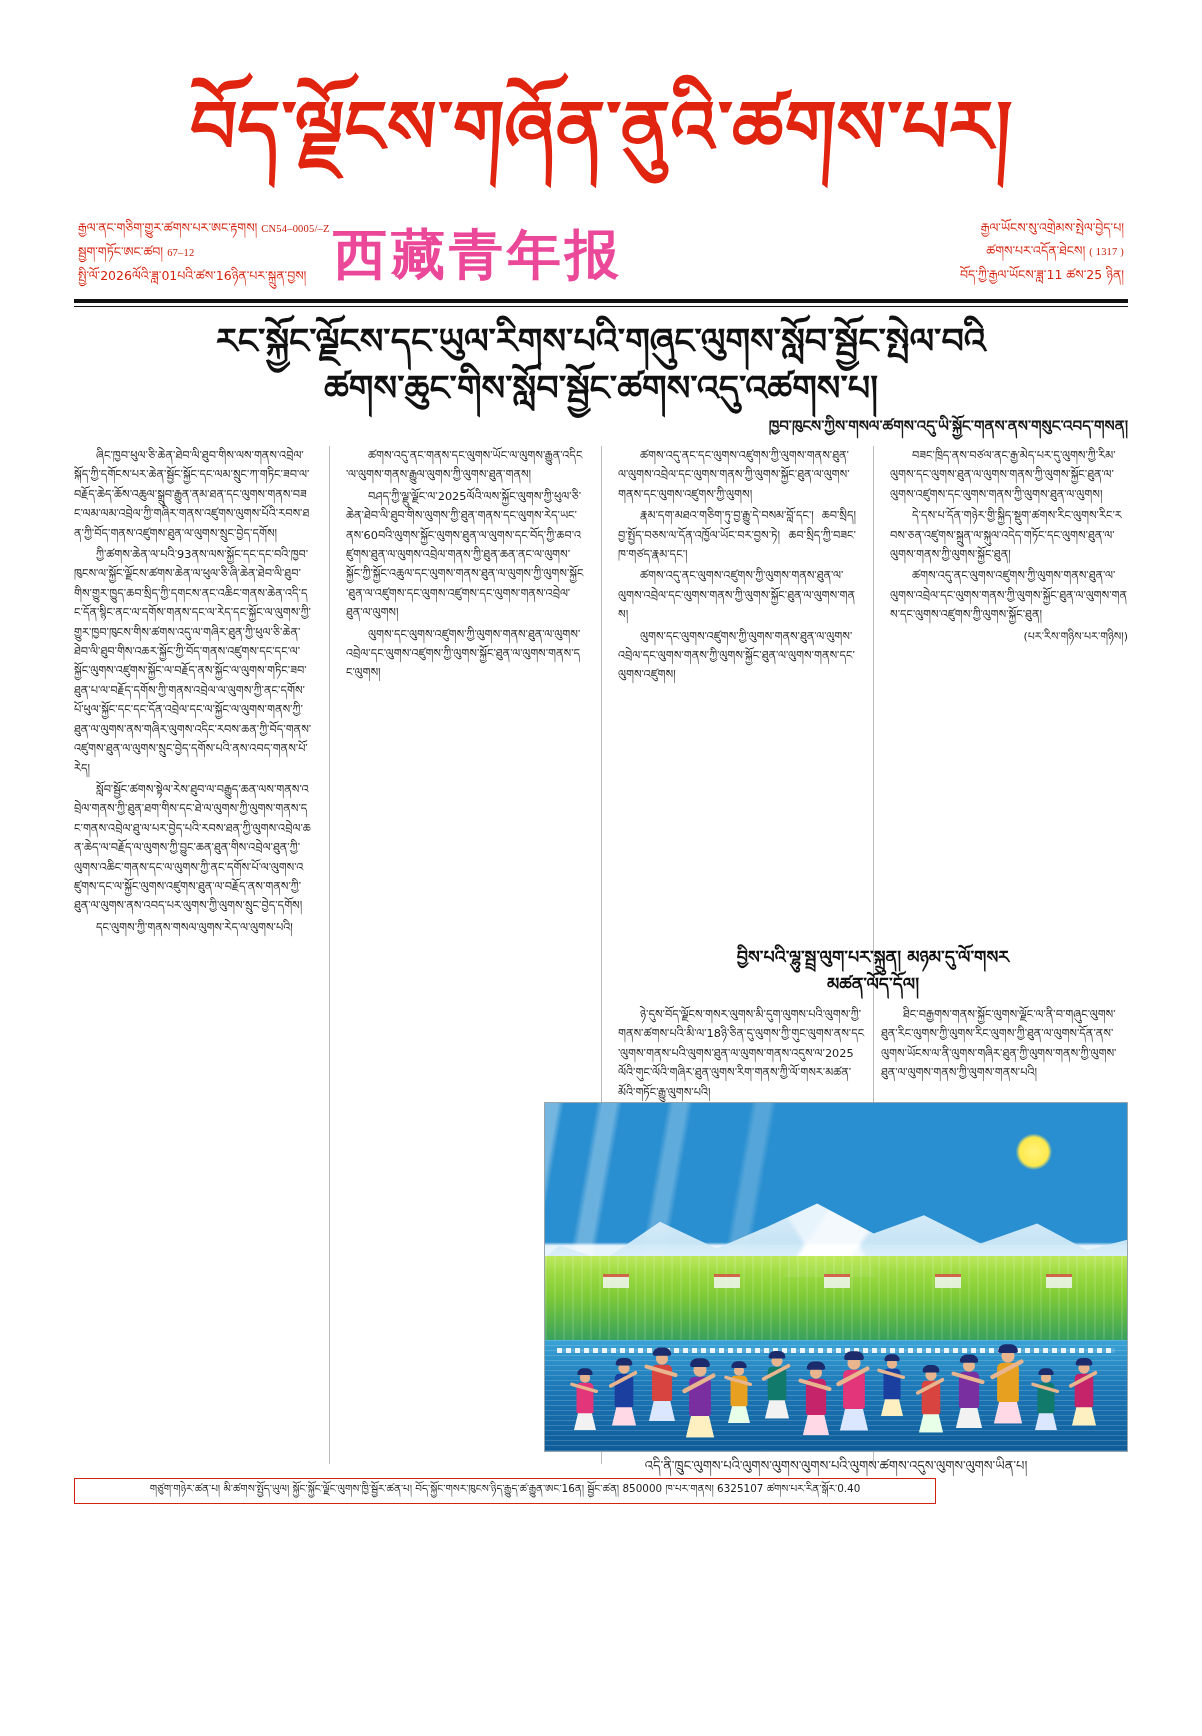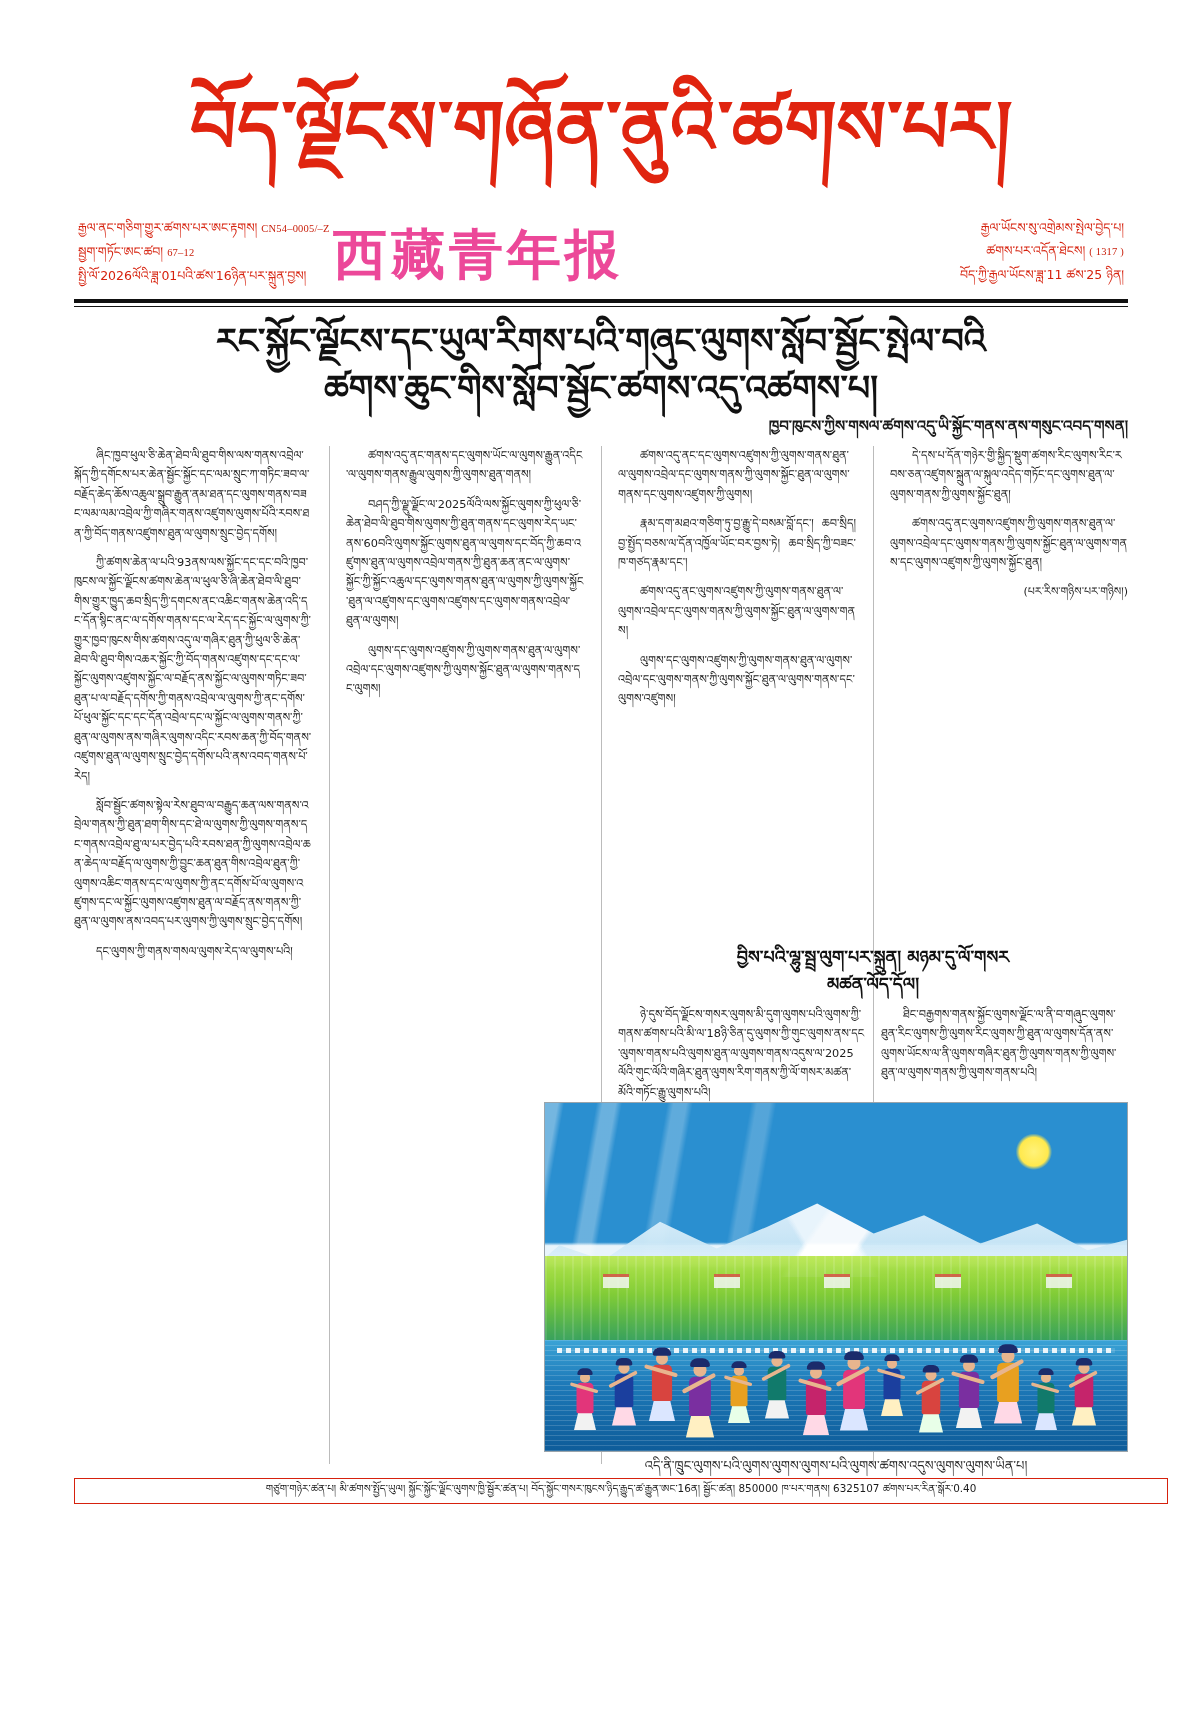--- a/index.html
+++ b/index.html
@@ -152,21 +152,21 @@
     line-height: 19.4px;
     color: #1b1b1b;
     text-align: justify;
     word-break: break-all;
     hyphens: none;
   }
   .body-text p {
     margin: 0 0 0 0;
     text-indent: 22px;
   }
-  .body-text p + p { margin-top: 10px; }
+  .body-text p + p { margin-top: 2px; }
   .body-text p.noindent { text-indent: 0; }
   .byline-right {
     text-align: right;
     font-size: 11px;
     margin-top: 4px;
   }
 
   
   .story2-head {
     font-family: "DejaVu Sans", sans-serif;
@@ -289,21 +289,21 @@
     font-family: "DejaVu Sans", sans-serif;
     font-size: 13px;
     color: #222222;
     line-height: 15px;
   }
 
   
   .footer {
     position: absolute;
     left: 74px; top: 1478px;
-    width: 1094px;
+    width: 862px;
     height: 26px;
     border: 1px solid #d6210d;
     box-sizing: border-box;
     display: flex;
     align-items: center;
     justify-content: center;
     padding: 0 6px;
   }
   .footer-text {
     font-family: "DejaVu Sans", sans-serif;
@@ -389,20 +389,21 @@
       <div class="body-text">
         <p>ཚགས་འདུ་ནང་དང་ལུགས་འཛུགས་ཀྱི་ལུགས་གནས་ཐུན་ལ་ལུགས་འབྲེལ་དང་ལུགས་གནས་ཀྱི་ལུགས་སྐྱོང་ཐུན་ལ་ལུགས་གནས་དང་ལུགས་འཛུགས་ཀྱི་ལུགས།</p>
         <p>རྣམ་དག་མཐའ་གཅིག་ཏུ་བྱ་རྒྱུ་དེ་བསམ་བློ་དང་། ཆབ་སྲིད། བྱ་སྤྱོད་བཅས་ལ་དོན་འཁྱོལ་ཡོང་བར་བྱས་ཏེ། ཆབ་སྲིད་ཀྱི་བཟང་ཁ་གཙད་རྣམ་དང་།</p>
         <p>ཚགས་འདུ་ནང་ལུགས་འཛུགས་ཀྱི་ལུགས་གནས་ཐུན་ལ་ལུགས་འབྲེལ་དང་ལུགས་གནས་ཀྱི་ལུགས་སྐྱོང་ཐུན་ལ་ལུགས་གནས།</p>
         <p>ལུགས་དང་ལུགས་འཛུགས་ཀྱི་ལུགས་གནས་ཐུན་ལ་ལུགས་འབྲེལ་དང་ལུགས་གནས་ཀྱི་ལུགས་སྐྱོང་ཐུན་ལ་ལུགས་གནས་དང་ལུགས་འཛུགས།</p>
       </div>
     </div>
 
     <div class="col col-4">
       <div class="body-text">
+        <p>བཟང་ཁྲིད་ནས་བཙལ་ནང་རྒྱ་མེད་པར་དུ་ལུགས་ཀྱི་རིམ་ལུགས་དང་ལུགས་ཐུན་ལ་ལུགས་གནས་ཀྱི་ལུགས་སྐྱོང་ཐུན་ལ་ལུགས་འཛུགས་དང་ལུགས་གནས་ཀྱི་ལུགས་ཐུན་ལ་ལུགས།</p>
         <p>དེ་དས་པ་དོན་གཉེར་གྱི་སྐྱིད་སྡུག་ཚགས་རིང་ལུགས་རིང་རབས་ཅན་འཛུགས་སྐྲུན་ལ་སྐུལ་འདེད་གཏོང་དང་ལུགས་ཐུན་ལ་ལུགས་གནས་ཀྱི་ལུགས་སྐྱོང་ཐུན།</p>
         <p>ཚགས་འདུ་ནང་ལུགས་འཛུགས་ཀྱི་ལུགས་གནས་ཐུན་ལ་ལུགས་འབྲེལ་དང་ལུགས་གནས་ཀྱི་ལུགས་སྐྱོང་ཐུན་ལ་ལུགས་གནས་དང་ལུགས་འཛུགས་ཀྱི་ལུགས་སྐྱོང་ཐུན།</p>
         <p class="noindent byline-right">(པར་རིས་གཉིས་པར་གཉིས།)</p>
       </div>
     </div>
   </div>
 
   <div style="position:absolute; left:618px; top:930px; width:510px;">
     <div class="story2-head">
       <div>བྱིས་པའི་ལྷུ་སྦྲ་ལུག་པར་སྐྲུན། མཉམ་དུ་ལོ་གསར</div>

